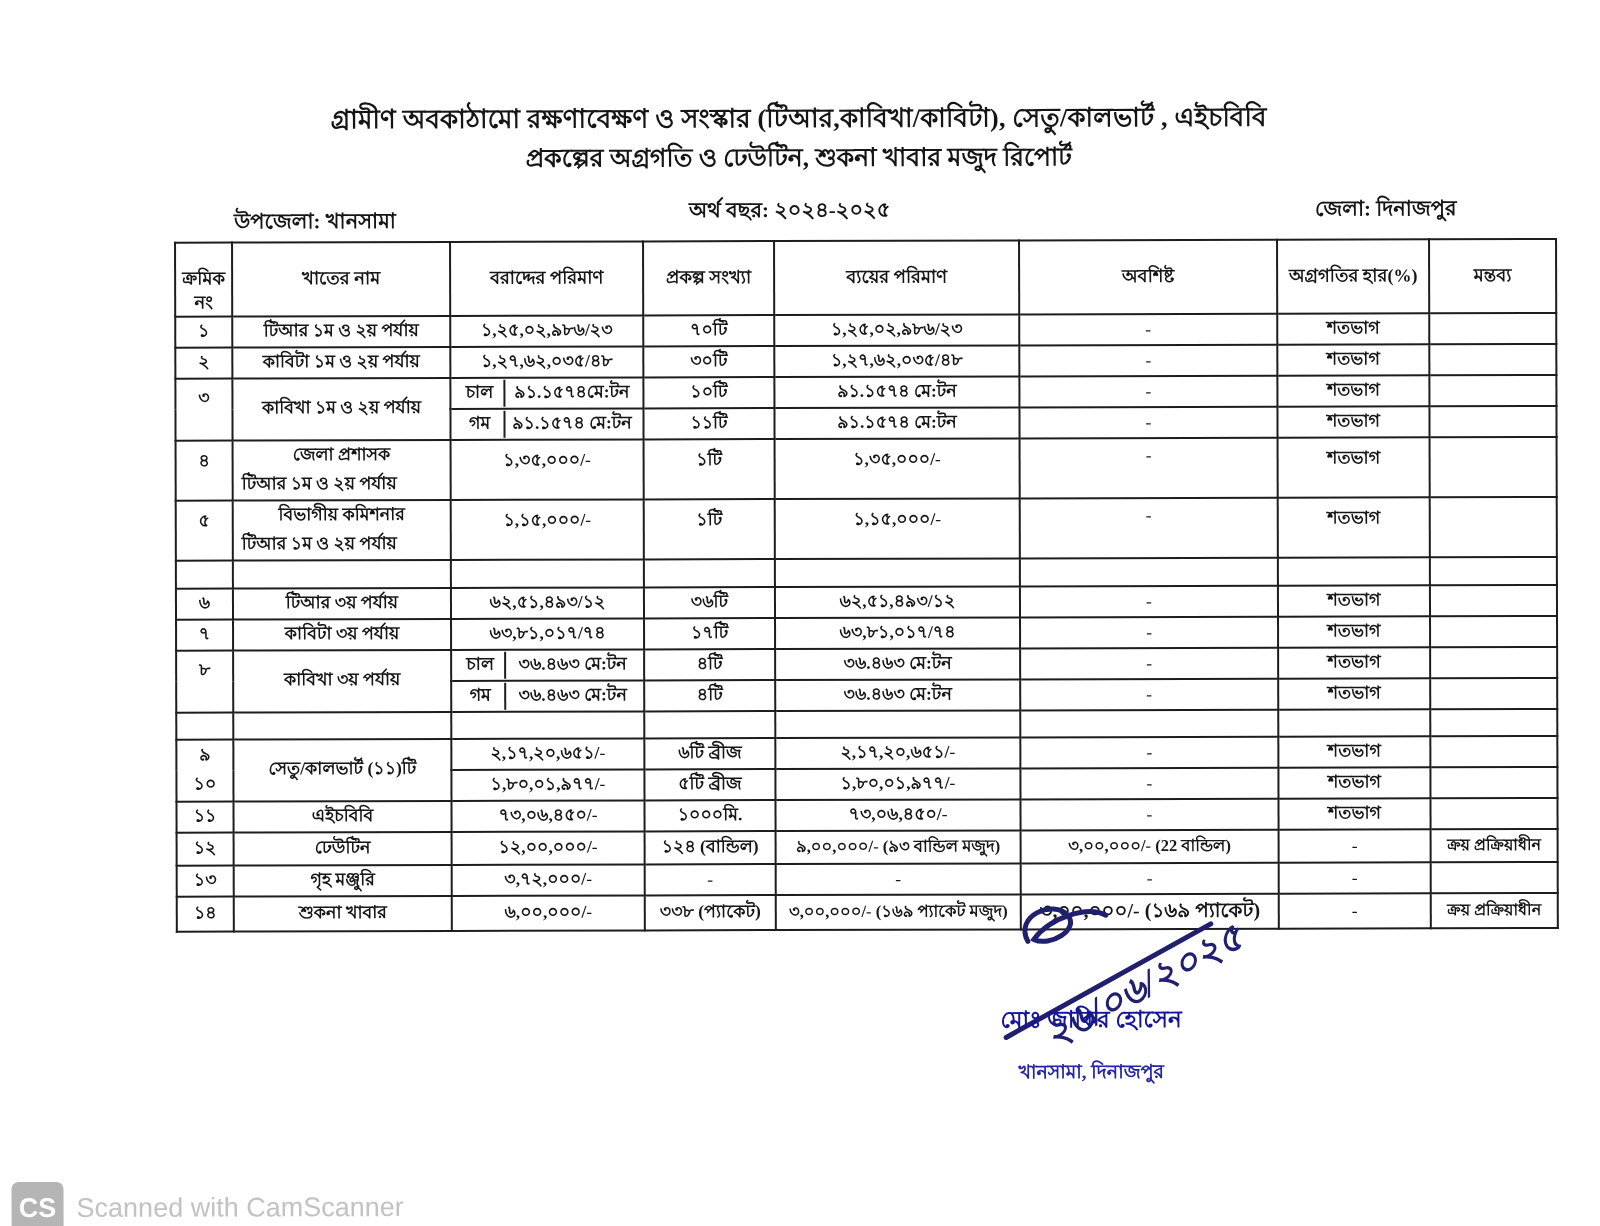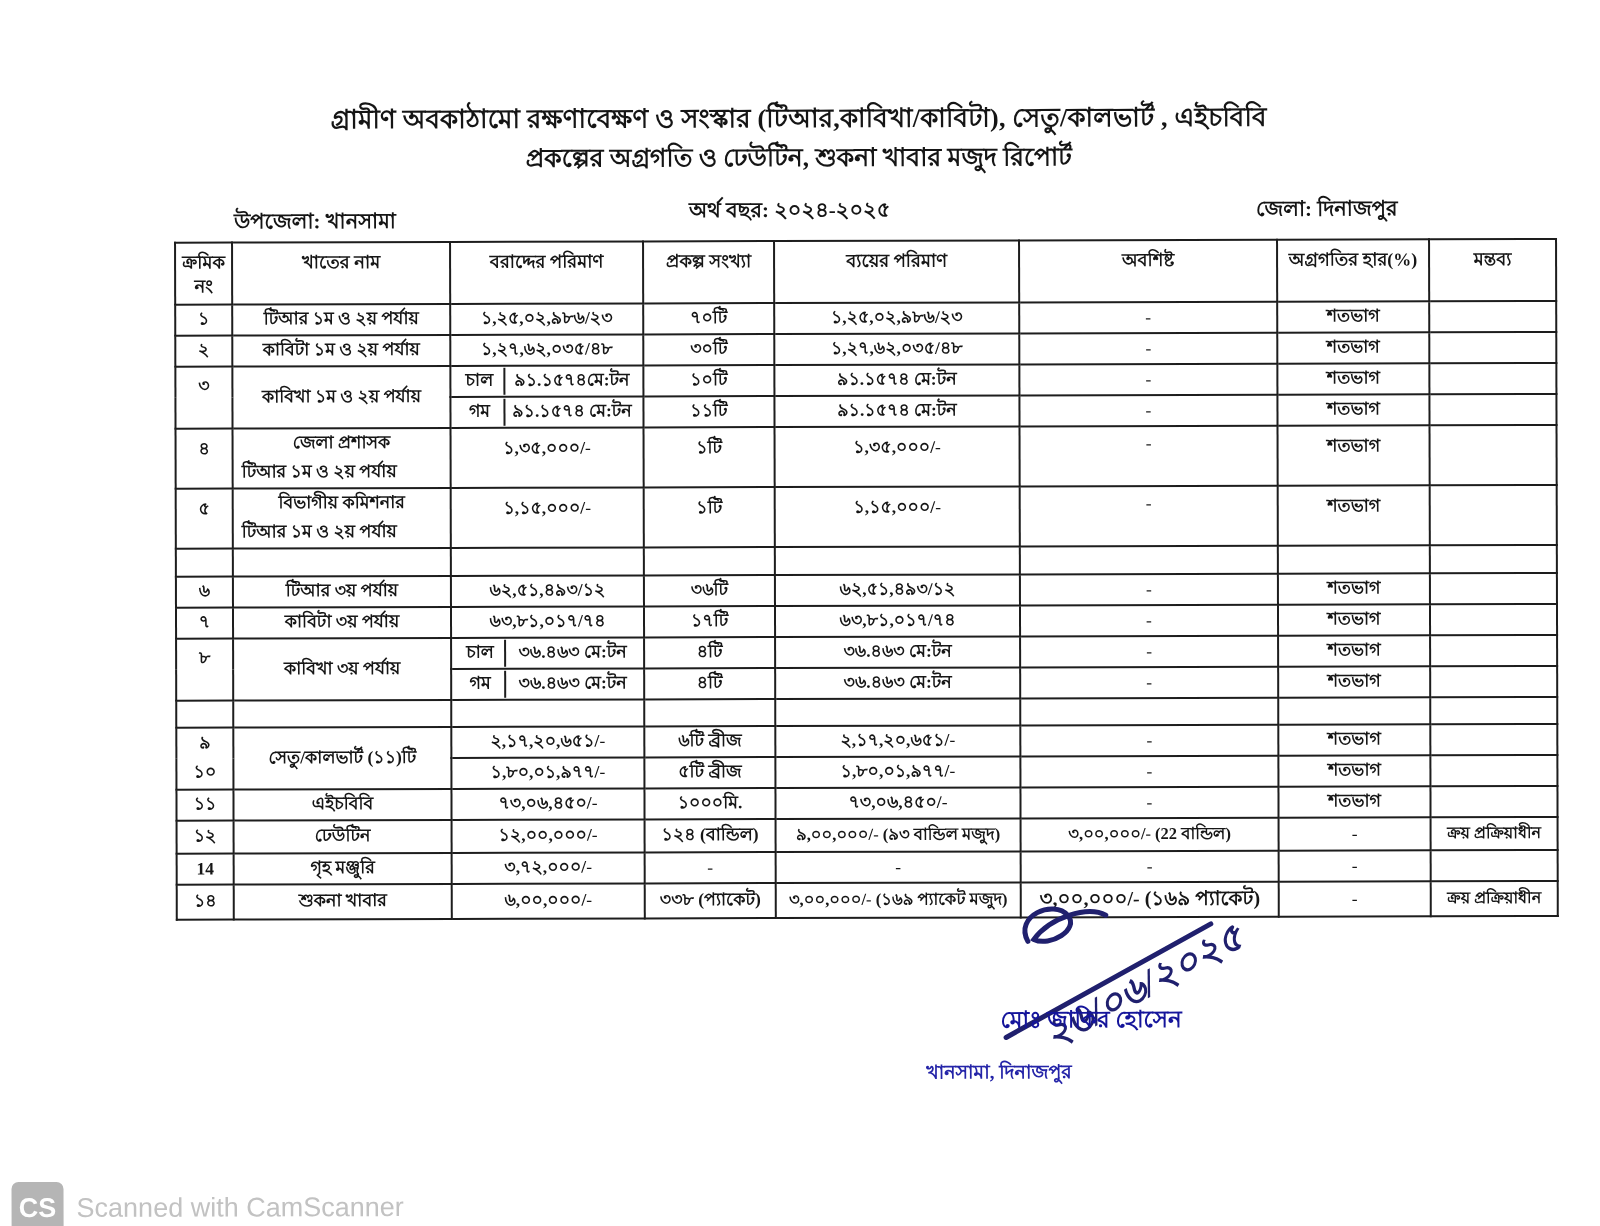--- a/index.html
+++ b/index.html
@@ -7,49 +7,49 @@
     width:1600px;height:1226px;background:#ffffff;position:relative;overflow:hidden;
     font-family:"Liberation Serif","DejaVu Serif",serif;color:#151515;
   }
   .scan{position:absolute;inset:0;transform:rotate(-0.15deg);}
   .title1{position:absolute;top:98px;left:0;width:100%;text-align:center;
           font-size:26px;font-weight:bold;letter-spacing:.2px;}
   .title2{position:absolute;top:138px;left:0;width:100%;text-align:center;
           font-size:25px;font-weight:bold;}
   .meta-upazila{position:absolute;top:204px;left:235px;font-size:21px;font-weight:bold;}
   .meta-year{position:absolute;top:194px;left:690px;font-size:21px;font-weight:bold;}
-  .meta-district{position:absolute;top:194px;left:1257px;font-size:21px;font-weight:bold;}
+  .meta-district{position:absolute;top:194px;left:1316px;font-size:21px;font-weight:bold;}
 
   table.report{
     position:absolute;top:240px;left:175px;width:1381px;
     border-collapse:collapse;table-layout:fixed;
     font-size:17.5px;font-weight:bold;color:#161616;
   }
   table.report td,table.report th{
     border:2px solid #1d1d1d;text-align:center;vertical-align:middle;
     padding:0 4px;overflow:hidden;font-weight:bold;
   }
-  table.report th{vertical-align:top;padding-top:7px;font-size:18px;line-height:1.35;}
+  table.report th{vertical-align:top;padding-top:23px;font-size:18px;line-height:1.35;}
   td.money{text-align:right;padding-right:22px;}
   td.split{padding:0;border-radius:8px;}
   .split-in{display:flex;height:100%;align-items:stretch;}
   .sub-lbl{width:48px;border-right:2px solid #1d1d1d;display:flex;align-items:center;justify-content:center;}
   .sub-val{flex:1;display:flex;align-items:center;justify-content:center;}
   td.name-top{vertical-align:top;padding-top:4px;}
   .nm2{text-align:left;padding-left:4px;}
   td.serial-2{padding:0;}
   .serial-stack{display:flex;flex-direction:column;height:100%;}
   .serial-stack span{flex:1;display:flex;align-items:center;justify-content:center;}
 
   .sig-svg{position:absolute;top:890px;left:975px;}
   .sig-name{position:absolute;top:1002px;left:925px;width:330px;text-align:center;
             font-size:23px;font-weight:bold;color:#15159b;}
   .sig-role{position:absolute;top:1034px;left:925px;width:330px;text-align:center;
             font-size:17px;font-weight:bold;color:#2c2cb0;}
-  .sig-office{position:absolute;top:1058px;left:925px;width:330px;text-align:left;
+  .sig-office{position:absolute;top:1058px;left:925px;width:330px;text-align:center;
             font-size:19px;font-weight:bold;color:#2424a8;}
 
   .cam-footer{position:absolute;left:10px;top:1180px;display:flex;align-items:center;gap:13px;}
   .cs-badge{width:52px;height:52px;background:#b5b5b5;border-radius:7px;color:#ffffff;
             display:flex;align-items:center;justify-content:center;
             font-family:"Liberation Sans",sans-serif;font-size:27px;font-weight:bold;}
   .cam-text{font-family:"Liberation Sans",sans-serif;font-size:27px;color:#c2c2c2;}
 </style>
 </head>
 <body>
@@ -281,21 +281,21 @@
         <td>ঢেউটিন</td>
         <td class="money">১২,০০,০০০/-</td>
         <td>১২৪ (বান্ডিল)</td>
         <td style="font-size:16.5px">৯,০০,০০০/- (৯৩ বান্ডিল মজুদ)</td>
         <td style="font-size:16.5px">৩,০০,০০০/- (22 বান্ডিল)</td>
         <td>-</td>
         <td style="font-size:16px">ক্রয় প্রক্রিয়াধীন</td>
       </tr>
 
       <tr style="height:31px">
-        <td>14</td>
+        <td>১৩</td>
         <td>গৃহ মঞ্জুরি</td>
         <td class="money">৩,৭২,০০০/-</td>
         <td>-</td>
         <td>-</td>
         <td>-</td>
         <td>-</td>
         <td></td>
       </tr>
 
       <tr style="height:31px">

